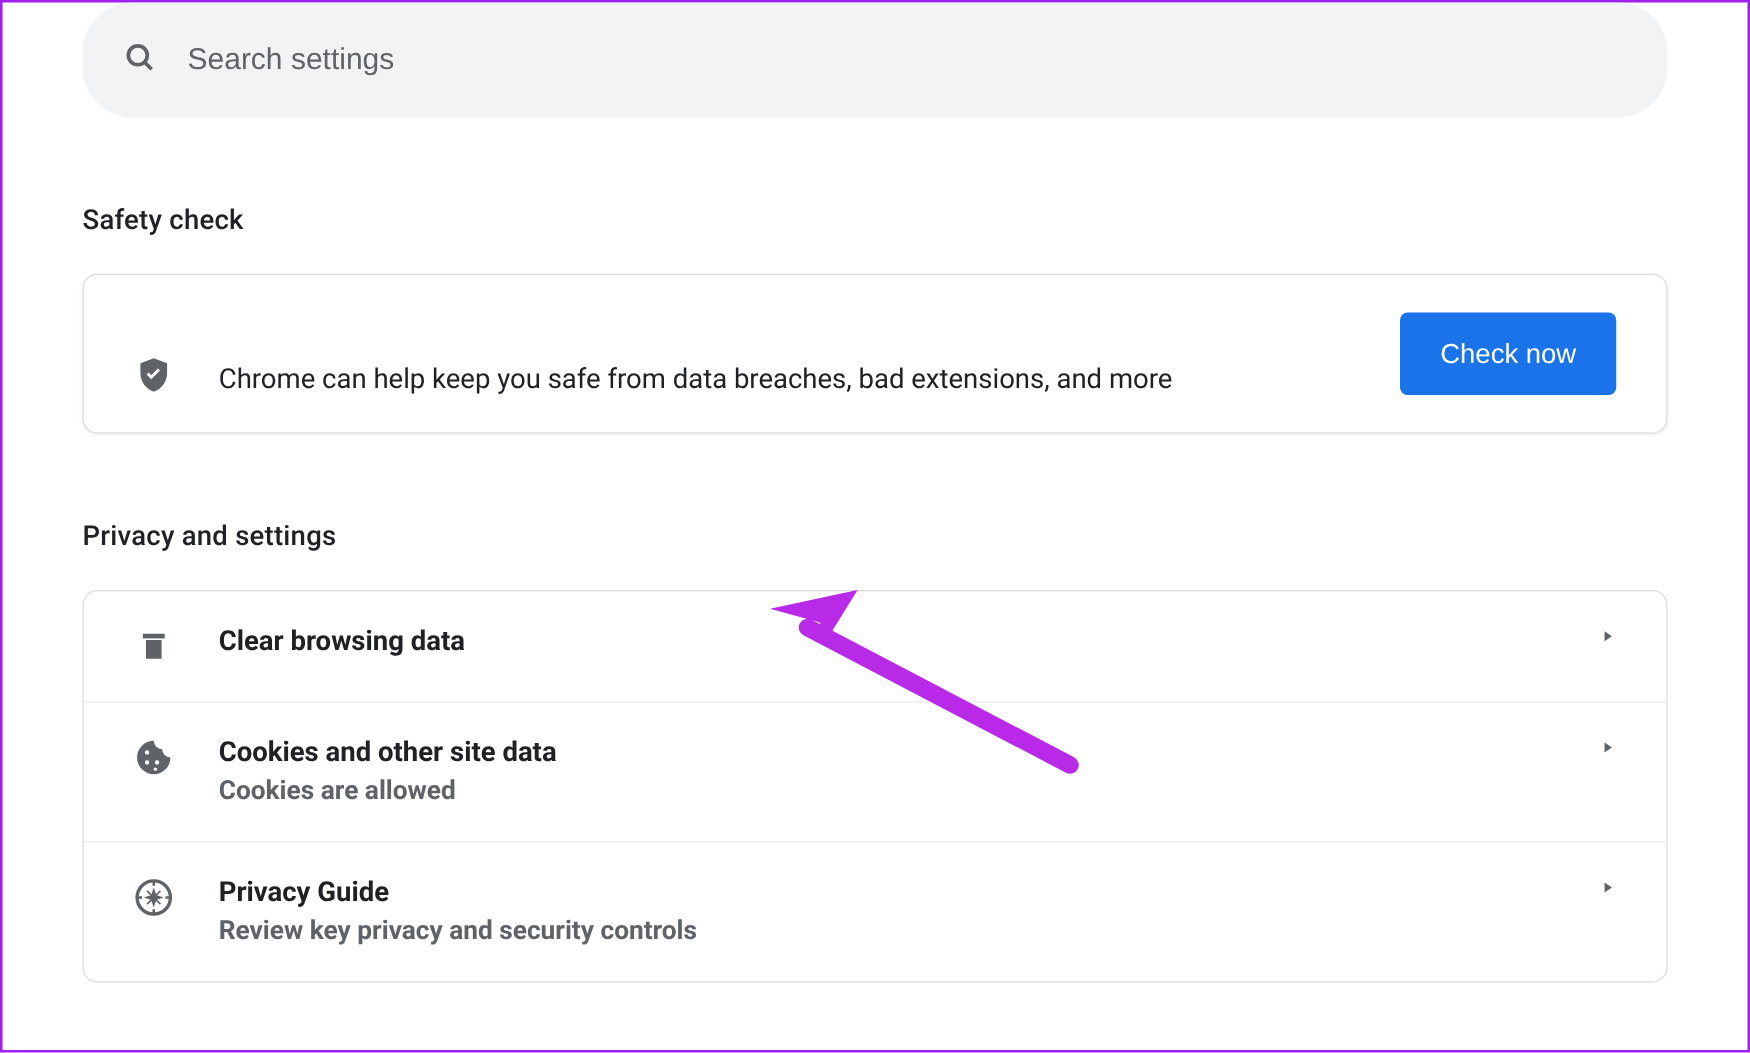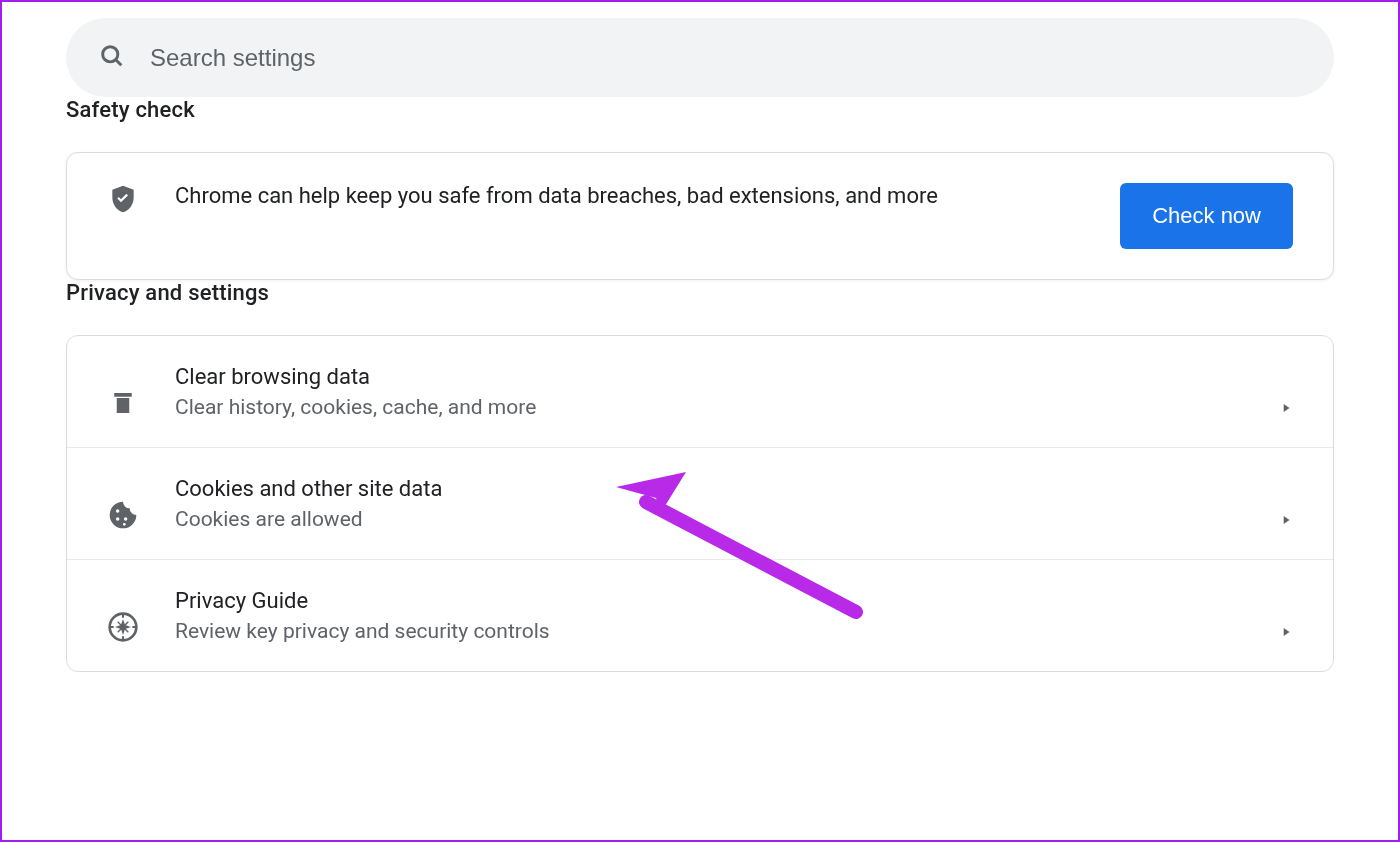--- a/index.html
+++ b/index.html
@@ -13,24 +13,24 @@
     width: 1400px;
     height: 842px;
     position: relative;
     border: 2px solid #a020f0;
     overflow: hidden;
   }
   .container {
     padding: 0 64px;
   }
   .search-bar {
-    margin-top: 16px;
+    margin-top: 0;
     background: #f1f3f4;
     border-radius: 40px;
-    height: 79px;
+    height: 92px;
     display: flex;
     align-items: center;
     padding: 0 32px;
   }
   .search-icon {
     color: #5f6368;
     margin-right: 24px;
   }
   .search-input {
     border: none;
@@ -41,30 +41,31 @@
     flex: 1;
   }
   .search-input::placeholder {
     color: #5f6368;
   }
   .section-title {
     font-size: 22px;
     color: #202124;
     font-weight: 500;
     letter-spacing: 0.2px;
+    margin-top: 70px;
     margin-bottom: 30px;
   }
   .card {
     border: 1px solid #dadce0;
     border-radius: 12px;
     background: #fff;
   }
   .safety-card {
     display: flex;
-    align-items: flex-start;
+    align-items: flex-end;
     padding: 30px 40px;
     box-shadow: 0 1px 3px rgba(60,64,67,0.08);
   }
   .safety-text {
     font-size: 22px;
     color: #202124;
     flex: 1;
     margin-left: 36px;
   }
   .check-now-btn {
@@ -75,24 +76,25 @@
     font-size: 22px;
     font-weight: 500;
     padding: 20px 32px;
     cursor: pointer;
   }
   .settings-list {
     margin-top: 0;
   }
   .settings-row {
     display: flex;
-    align-items: flex-end;
+    align-items: flex-start;
     padding: 28px 40px;
     border-bottom: 1px solid #e8eaed;
     cursor: pointer;
+    font-weight: bold;
   }
   .settings-row:last-child {
     border-bottom: none;
   }
   .row-icon {
     width: 32px;
     height: 32px;
     color: #5f6368;
     flex-shrink: 0;
     display: flex;
@@ -156,21 +158,20 @@
 
     <div class="settings-row">
       <span class="row-icon">
         <svg width="30" height="30" viewBox="0 0 24 24" fill="#5f6368">
           <rect x="5" y="4" width="14" height="3"></rect>
           <rect x="7" y="8" width="10" height="12"></rect>
         </svg>
       </span>
       <div class="row-text">
         <div class="row-title">Clear browsing data</div>
-        <div class="row-subtitle">Clear history, cookies, cache, and more</div>
       </div>
       <span class="chevron">
         <svg width="14" height="14" viewBox="0 0 24 24" fill="#5f6368">
             <path d="M8 5l10 7-10 7z"></path>
           </svg>
       </span>
     </div>
 
     <div class="settings-row">
       <span class="row-icon">

